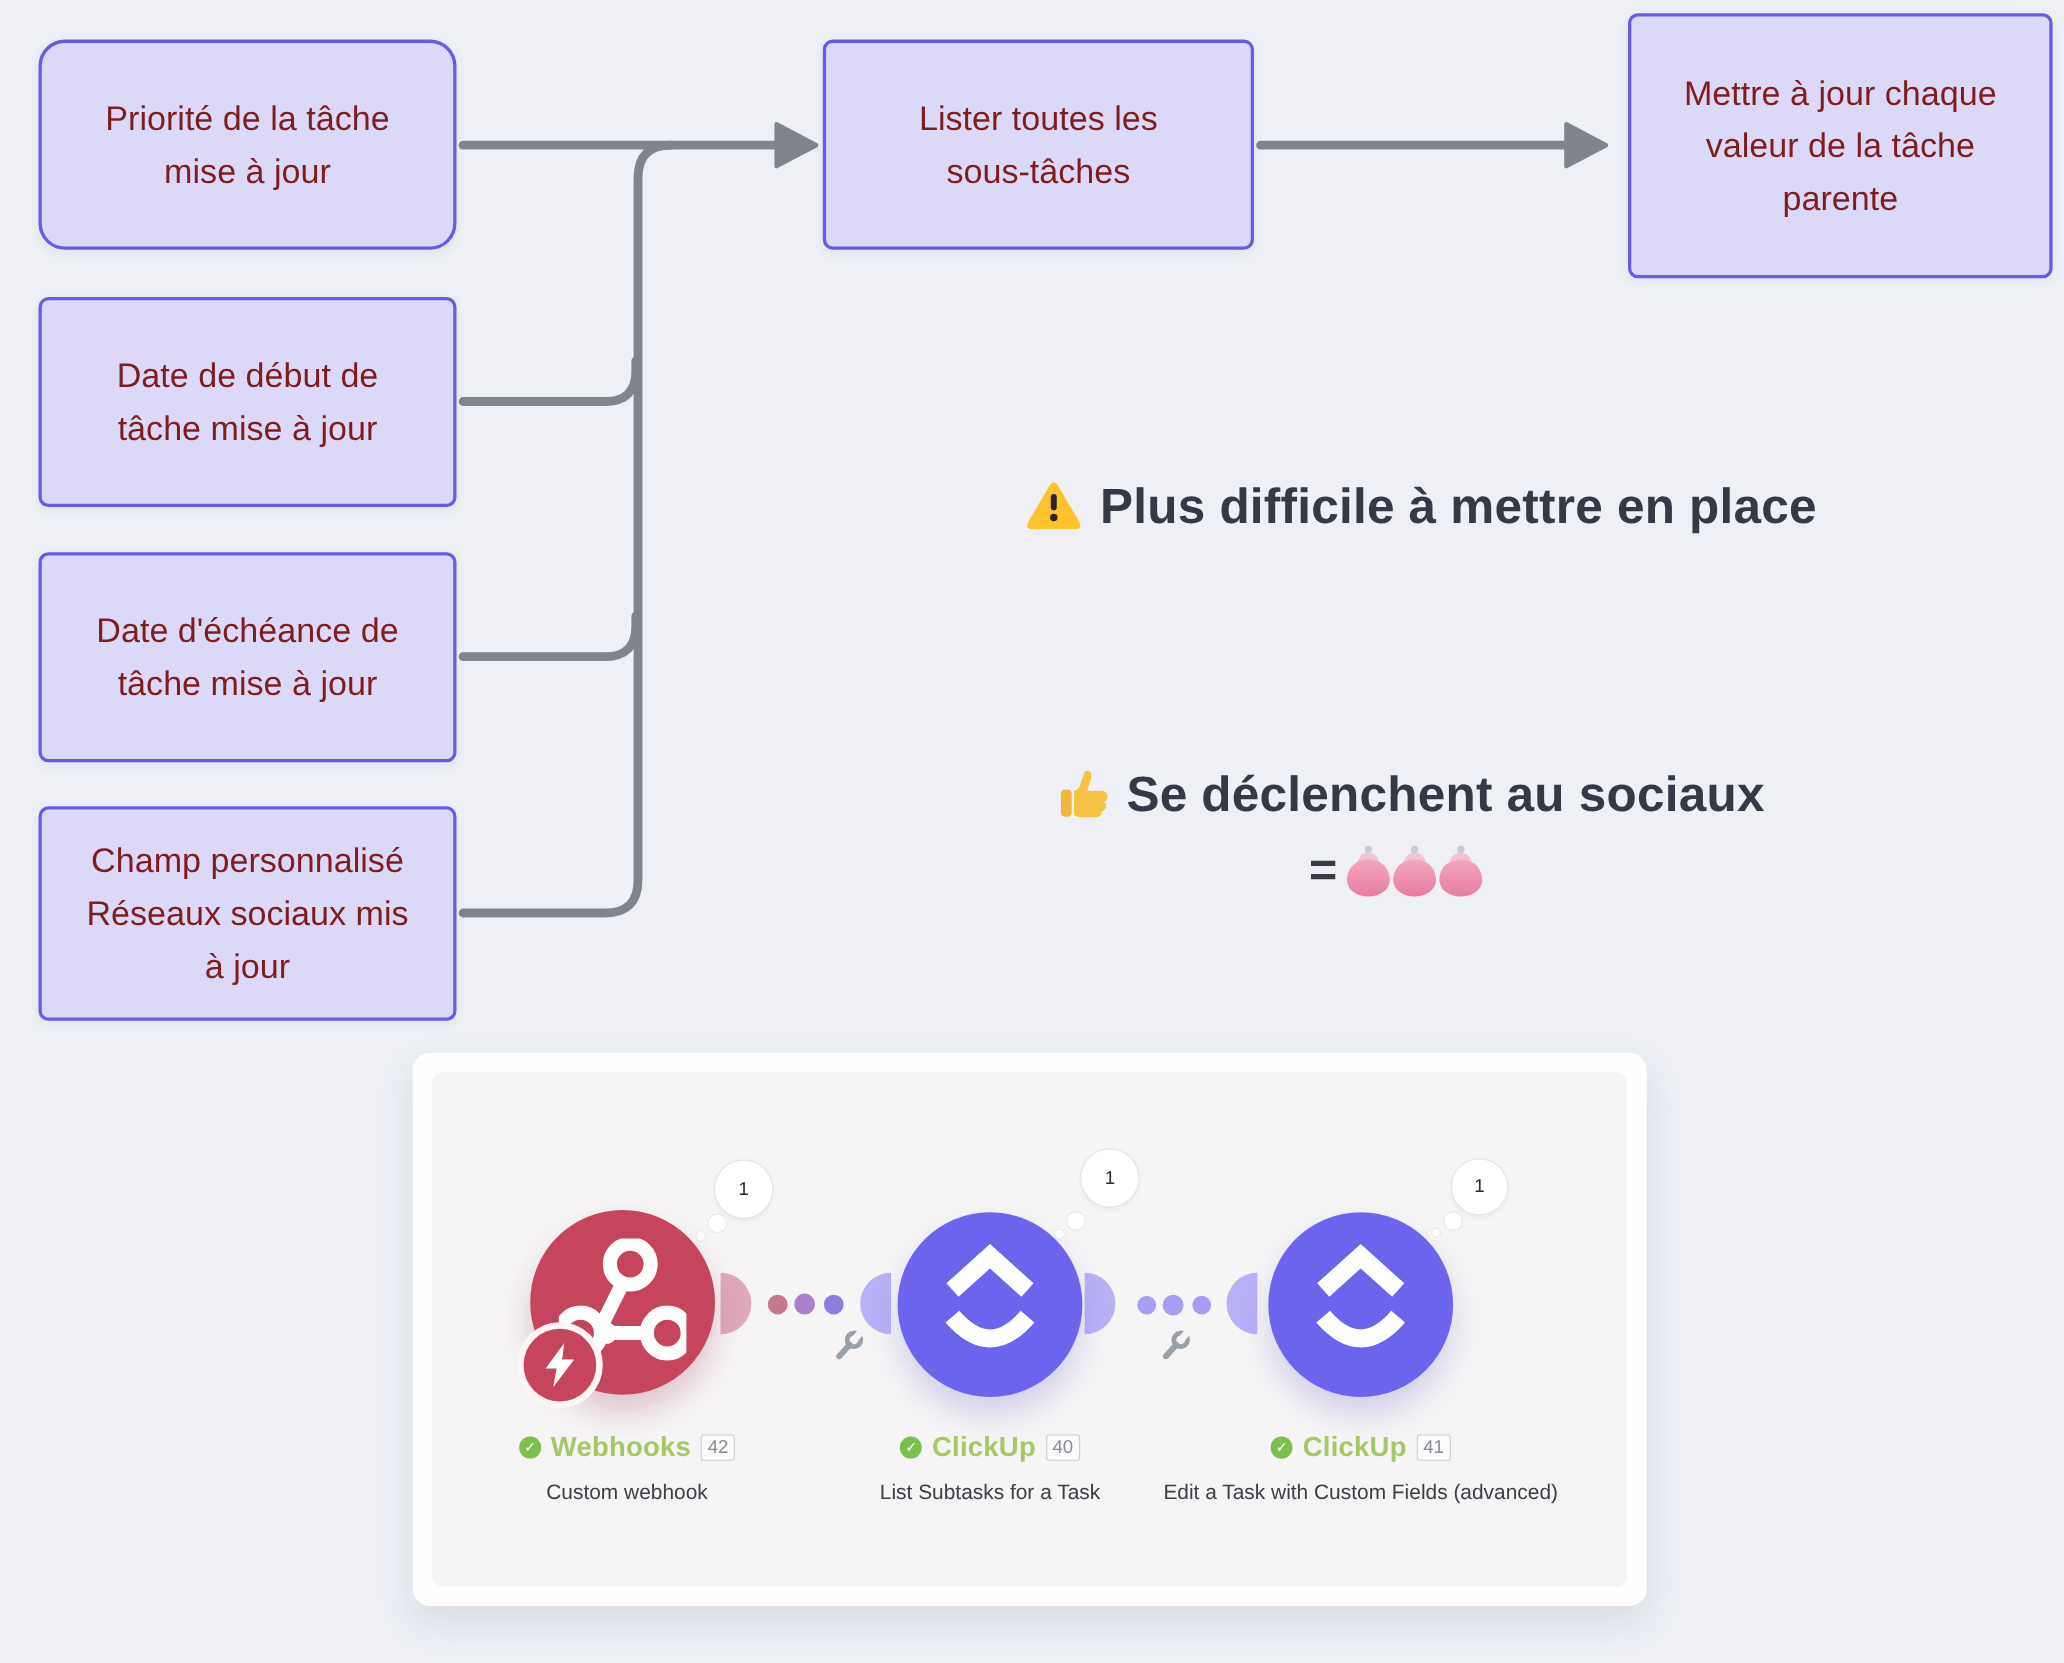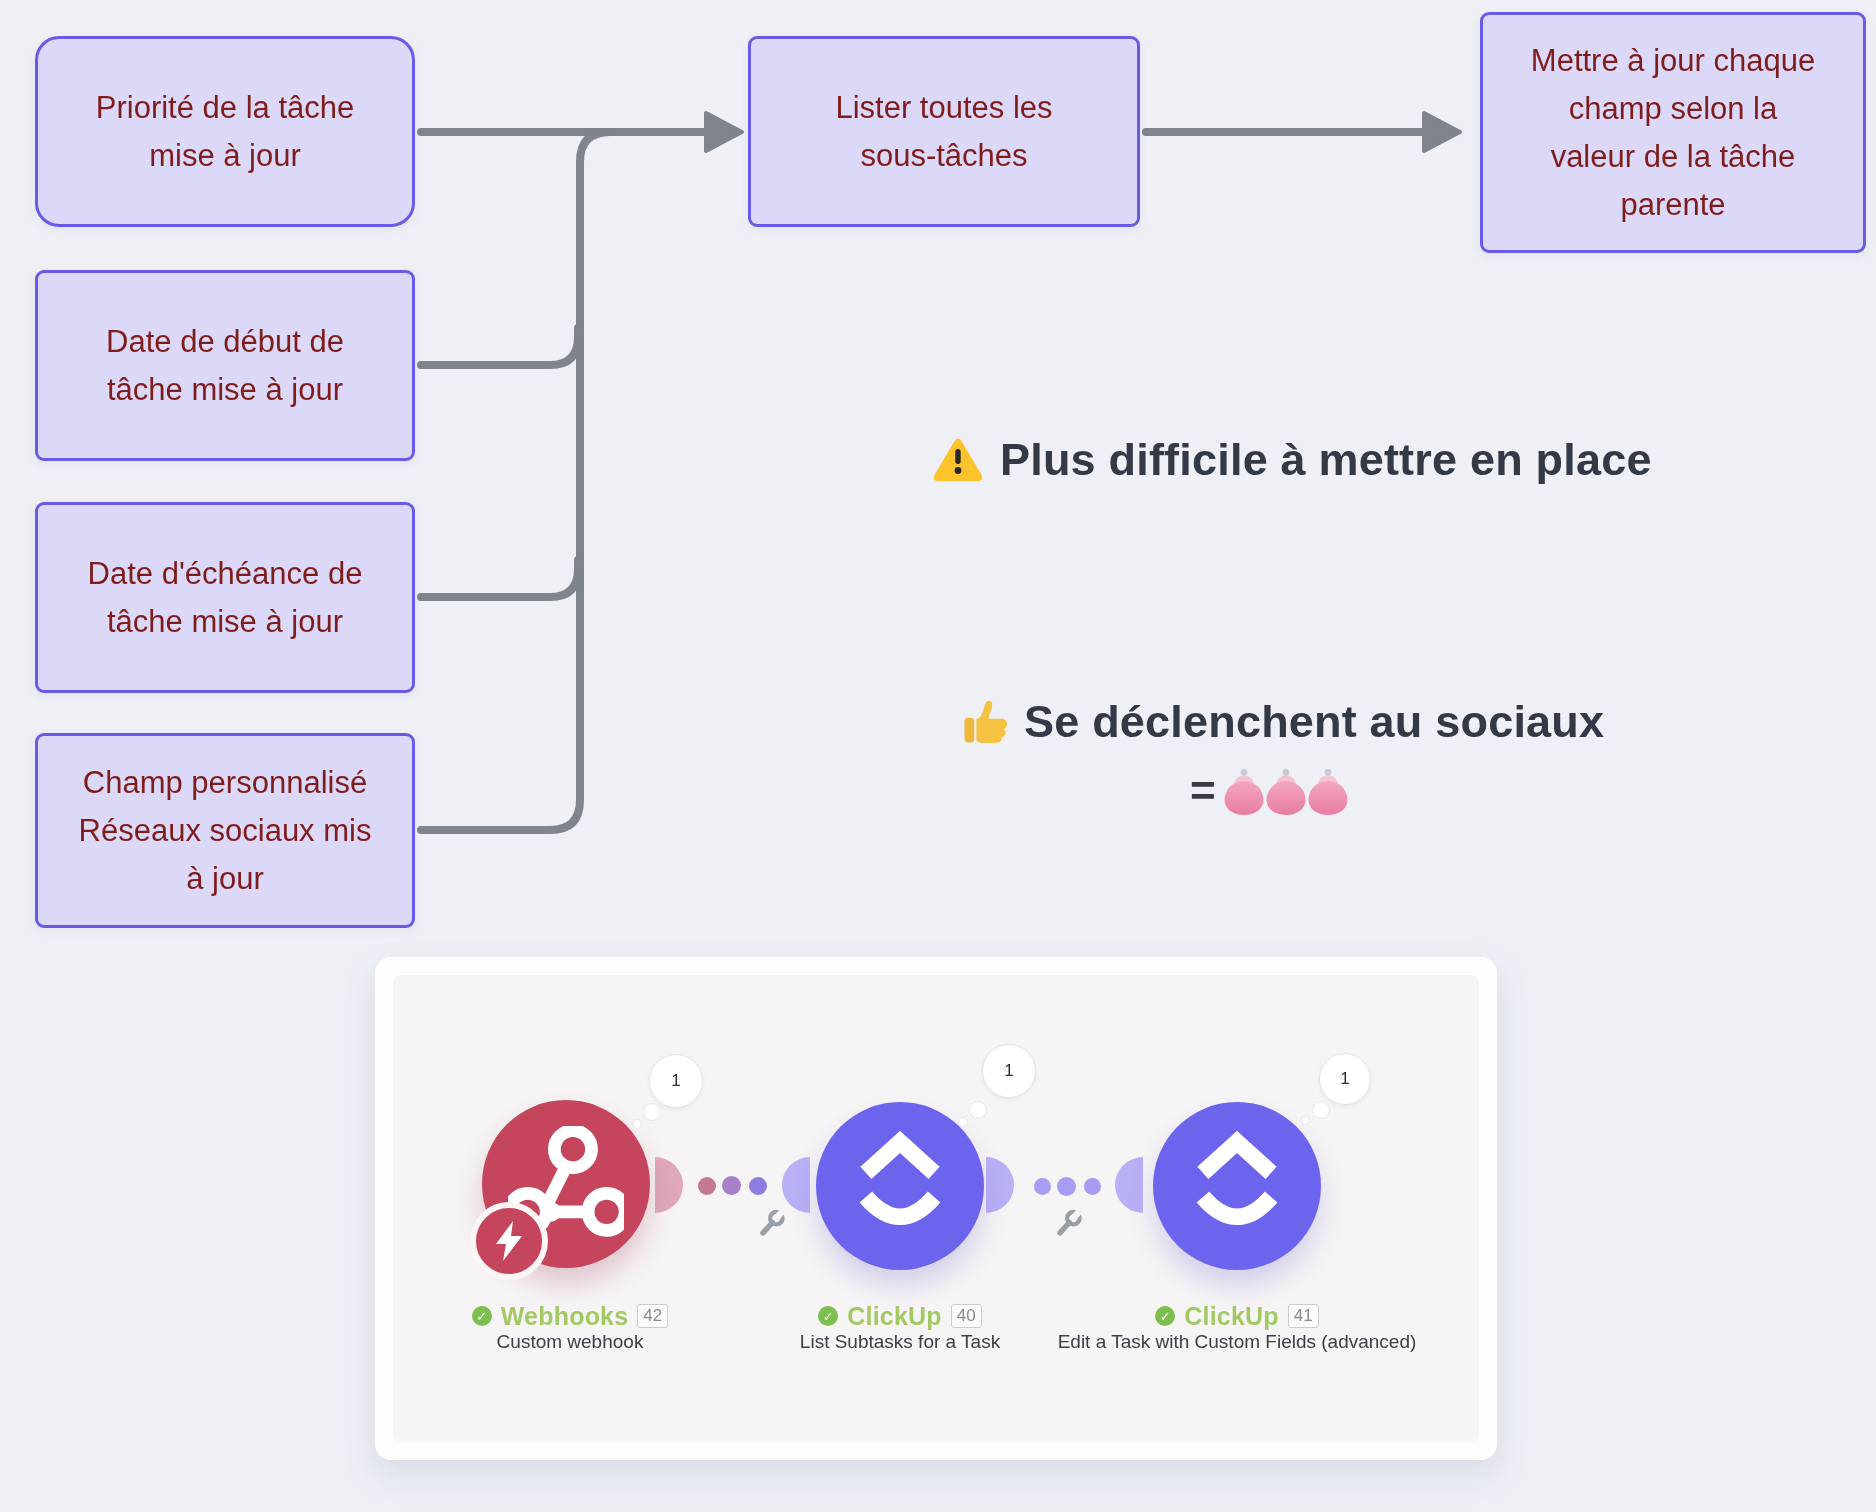--- a/index.html
+++ b/index.html
@@ -101,21 +101,21 @@
     width:20px;height:20px;border-radius:50%;background:#7cbf4f;color:#fff;
     font-size:13px;font-weight:bold;display:flex;align-items:center;justify-content:center;
   }
   .module-label .app{font-size:25px;font-weight:bold;color:#a2c964;letter-spacing:.2px;}
   .module-label .num{
     font-size:17px;color:#878c93;background:#fcfbfc;
     border:1.5px solid #c9ccd1;border-radius:3px;padding:1px 5px;line-height:20px;
   }
   .module-desc{
     position:absolute;width:500px;z-index:4;text-align:center;
-    font-size:19px;color:#3b4046;white-space:nowrap;
+    font-size:19px;color:#3b4046;white-space:nowrap;margin-top:16px;
   }
   #label-m1{left:320px;top:1302px;}
   #label-m2{left:650px;top:1302px;}
   #label-m3{left:987px;top:1302px;}
   #desc-m1{left:320px;top:1331px;}
   #desc-m2{left:650px;top:1331px;}
   #desc-m3{left:987px;top:1331px;}
 
   .wrench{position:absolute;z-index:3;}
 </style>
@@ -166,21 +166,20 @@
 
   <div class="flowbox" id="box-list">
     <div>
       <span>Lister toutes les</span>
       <span>sous-tâches</span>
     </div>
   </div>
   <div class="flowbox" id="box-update">
     <div>
       <span>Mettre à jour chaque</span>
-      <span>champ selon la</span>
       <span>valeur de la tâche</span>
       <span>parente</span>
     </div>
   </div>
 
   <div class="note-row" id="note-warning">
     <svg class="note-icon" width="52" height="50" viewBox="-26 -24 52 48">
       <path d="M -3.5 -19 Q 0 -24 3.5 -19 L 23 14 Q 26.5 21 19.5 21 L -19.5 21 Q -26.5 21 -23 14 Z" fill="#fcc32c"></path>
       <rect x="-2.7" y="-11" width="5.4" height="15" rx="2.7" fill="#272727"></rect>
       <circle cx="0" cy="10.5" r="3.4" fill="#272727"></circle>

